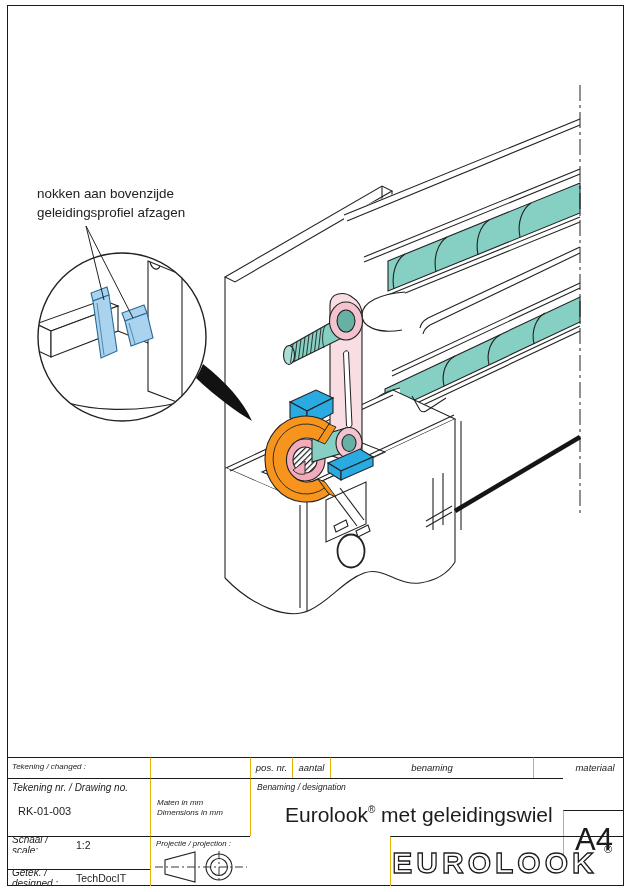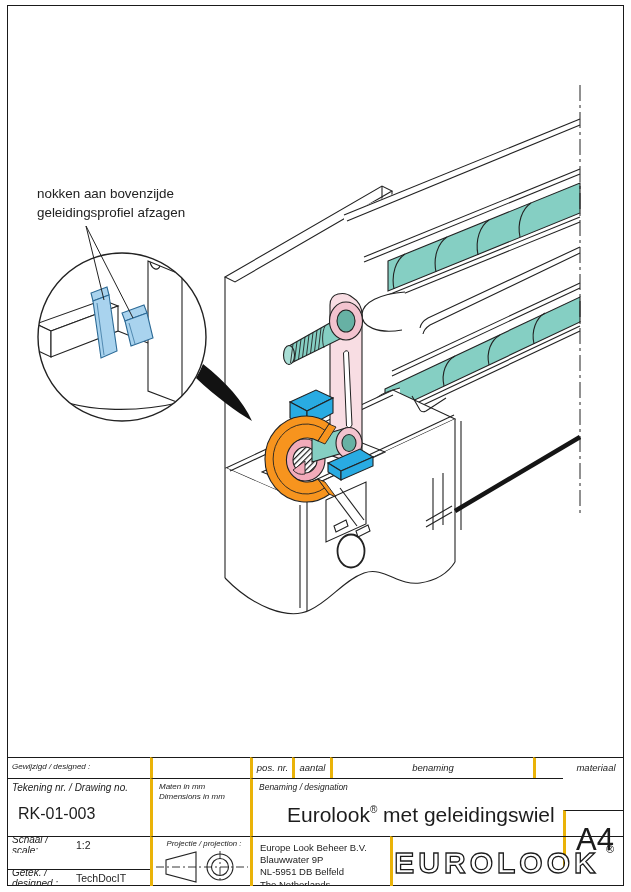--- a/index.html
+++ b/index.html
@@ -2,25 +2,25 @@
 <html><head>
 <meta charset="utf-8">
 <style>
   html,body{margin:0;padding:0;background:#fff;}
   body{width:631px;height:892px;position:relative;font-family:"Liberation Sans",sans-serif;color:#1c1c1c;overflow:hidden;}
   .sheet-border{position:absolute;left:7px;top:5px;width:617px;height:881px;border:1.5px solid #1a1a1a;box-sizing:border-box;}
   #drawing{position:absolute;left:0;top:0;}
   svg text{font-family:"Liberation Sans",sans-serif;}
   
   #titleblock{position:absolute;left:7px;top:757px;width:617px;height:129px;}
-  .cell{position:absolute;box-sizing:border-box;border-top:1px solid #1a1a1a;border-left:3px solid #eab308;overflow:hidden;}
+  .cell{position:absolute;box-sizing:border-box;border-top:1px solid #1a1a1a;border-left:1px solid #eab308;overflow:hidden;}
   .cell.noleft{border-left:none;}
   .lbl{font-style:italic;font-size:8px;color:#222;}
   .hdr{font-style:italic;font-size:9.5px;text-align:center;}
-  .val{font-size:16px;}
+  .val{font-size:11px;}
   .kv{display:flex;align-items:center;height:100%;}
   .kv .lbl{flex:1;padding-left:5px;font-size:10px;}
   .kv .v{width:74px;text-align:left;font-size:10.5px;}
   .bigtitle{position:absolute;left:34px;top:24px;font-size:21px;white-space:nowrap;}
   .bigtitle sup{font-size:10px;vertical-align:9px;}
   .a4{display:flex;align-items:center;justify-content:center;height:100%;font-size:31px;}
   .company{padding:5px 0 0 7px;font-size:9.5px;line-height:12.2px;}
 </style>
 </head>
 <body>
@@ -203,34 +203,34 @@
 
   <g fill="#222" font-size="13.4">
     <text x="37" y="198">nokken aan bovenzijde</text>
     <text x="37" y="217">geleidingsprofiel afzagen</text>
   </g>
 </svg>
 
 <div id="titleblock">
 
   <div class="cell noleft" style="left:0;top:0;width:143px;height:21px;">
-    <div class="lbl" style="padding:4px 0 0 5px;">Gewijzigd / designed :</div>
+    <div class="lbl" style="padding:4px 0 0 5px;">Tekening / changed :</div>
   </div>
   <div class="cell" style="left:143px;top:0;width:100px;height:21px;"></div>
   <div class="cell hdr" style="left:243px;top:0;width:42px;height:21px;line-height:20px;">pos. nr.</div>
   <div class="cell hdr" style="left:285px;top:0;width:38px;height:21px;line-height:20px;">aantal</div>
   <div class="cell hdr" style="left:323px;top:0;width:203px;height:21px;line-height:20px;">benaming</div>
   <div class="cell hdr" style="left:526px;top:0;width:91px;height:21px;line-height:20px;padding-left:32px;">materiaal</div>
 
   <div class="cell noleft" style="left:0;top:21px;width:143px;height:58px;">
     <div class="lbl" style="font-size:10px;padding:3px 0 0 5px;">Tekening nr. / Drawing no.</div>
     <div class="val" style="padding:12px 0 0 11px;">RK-01-003</div>
   </div>
   <div class="cell" style="left:143px;top:21px;width:100px;height:58px;">
-    <div class="lbl" style="padding:3px 0 0 6px;">Maten in mm</div>
+    <div class="lbl" style="padding:3px 0 0 6px;margin-top:16px;">Maten in mm</div>
     <div class="lbl" style="padding:1px 0 0 6px;">Dimensions in mm</div>
   </div>
   <div class="cell" style="left:243px;top:21px;width:313px;height:58px;">
     <div class="lbl" style="font-size:8.5px;padding:3px 0 0 6px;">Benaming / designation</div>
     <div class="bigtitle"><span>Eurolook</span><sup>®</sup><span> met geleidingswiel</span></div>
   </div>
   <div class="cell" style="left:556px;top:21px;width:61px;height:58px;margin-top:32px;">
     <div class="a4">A4</div>
   </div>
 
@@ -240,39 +240,33 @@
         <span class="v">1:2</span>
       </div>
   </div>
   <div class="cell noleft" style="left:0;top:112px;width:143px;height:17px;">
     <div class="kv">
         <span class="lbl">Getek. / designed :</span>
         <span class="v">TechDocIT</span>
       </div>
   </div>
 
-  <div class="cell" style="left:143px;top:79px;width:100px;height:50px;text-align:center;">
+  <div class="cell" style="left:143px;top:79px;width:100px;height:50px;">
     <div class="lbl" style="font-size:7.8px;padding:2px 0 0 5px;">Projectie / projection :</div>
     <svg width="96" height="36" viewBox="0 0 96 36" style="display:block;margin:1px auto 0;">
       <g stroke="#222" fill="none" stroke-width="1.1">
         <path d="M12,11 L12,25 L42,33 L42,3 Z"></path>
         <path d="M2,18 L94,18" stroke-dasharray="8 3 2 3" stroke-width="0.9"></path>
         <circle cx="66" cy="18" r="13"></circle>
         <circle cx="66" cy="18" r="8.5"></circle>
         <path d="M66,2 L66,34" stroke-dasharray="8 3 2 3" stroke-width="0.9"></path>
       </g>
     </svg>
   </div>
 
-  <div class="cell company" style="left:243px;top:79px;width:140px;height:50px;">
-    <div>Europe Look Beheer B.V.</div>
-    <div>Blauwwater 9P</div>
-    <div>NL-5951 DB  Belfeld</div>
-    <div>The Netherlands</div>
-  </div>
 
   <div class="cell" style="left:383px;top:79px;width:234px;height:50px;">
     <svg width="232" height="48" viewBox="0 0 232 48">
       <text x="104" y="36" text-anchor="middle" font-size="30" font-weight="bold" letter-spacing="4" fill="#ffffff" stroke="#1a1a1a" stroke-width="1.3">EUROLOOK</text>
       <text x="213" y="16" font-size="11" fill="#1a1a1a">®</text>
     </svg>
   </div>
 </div>
 
 </body></html>

